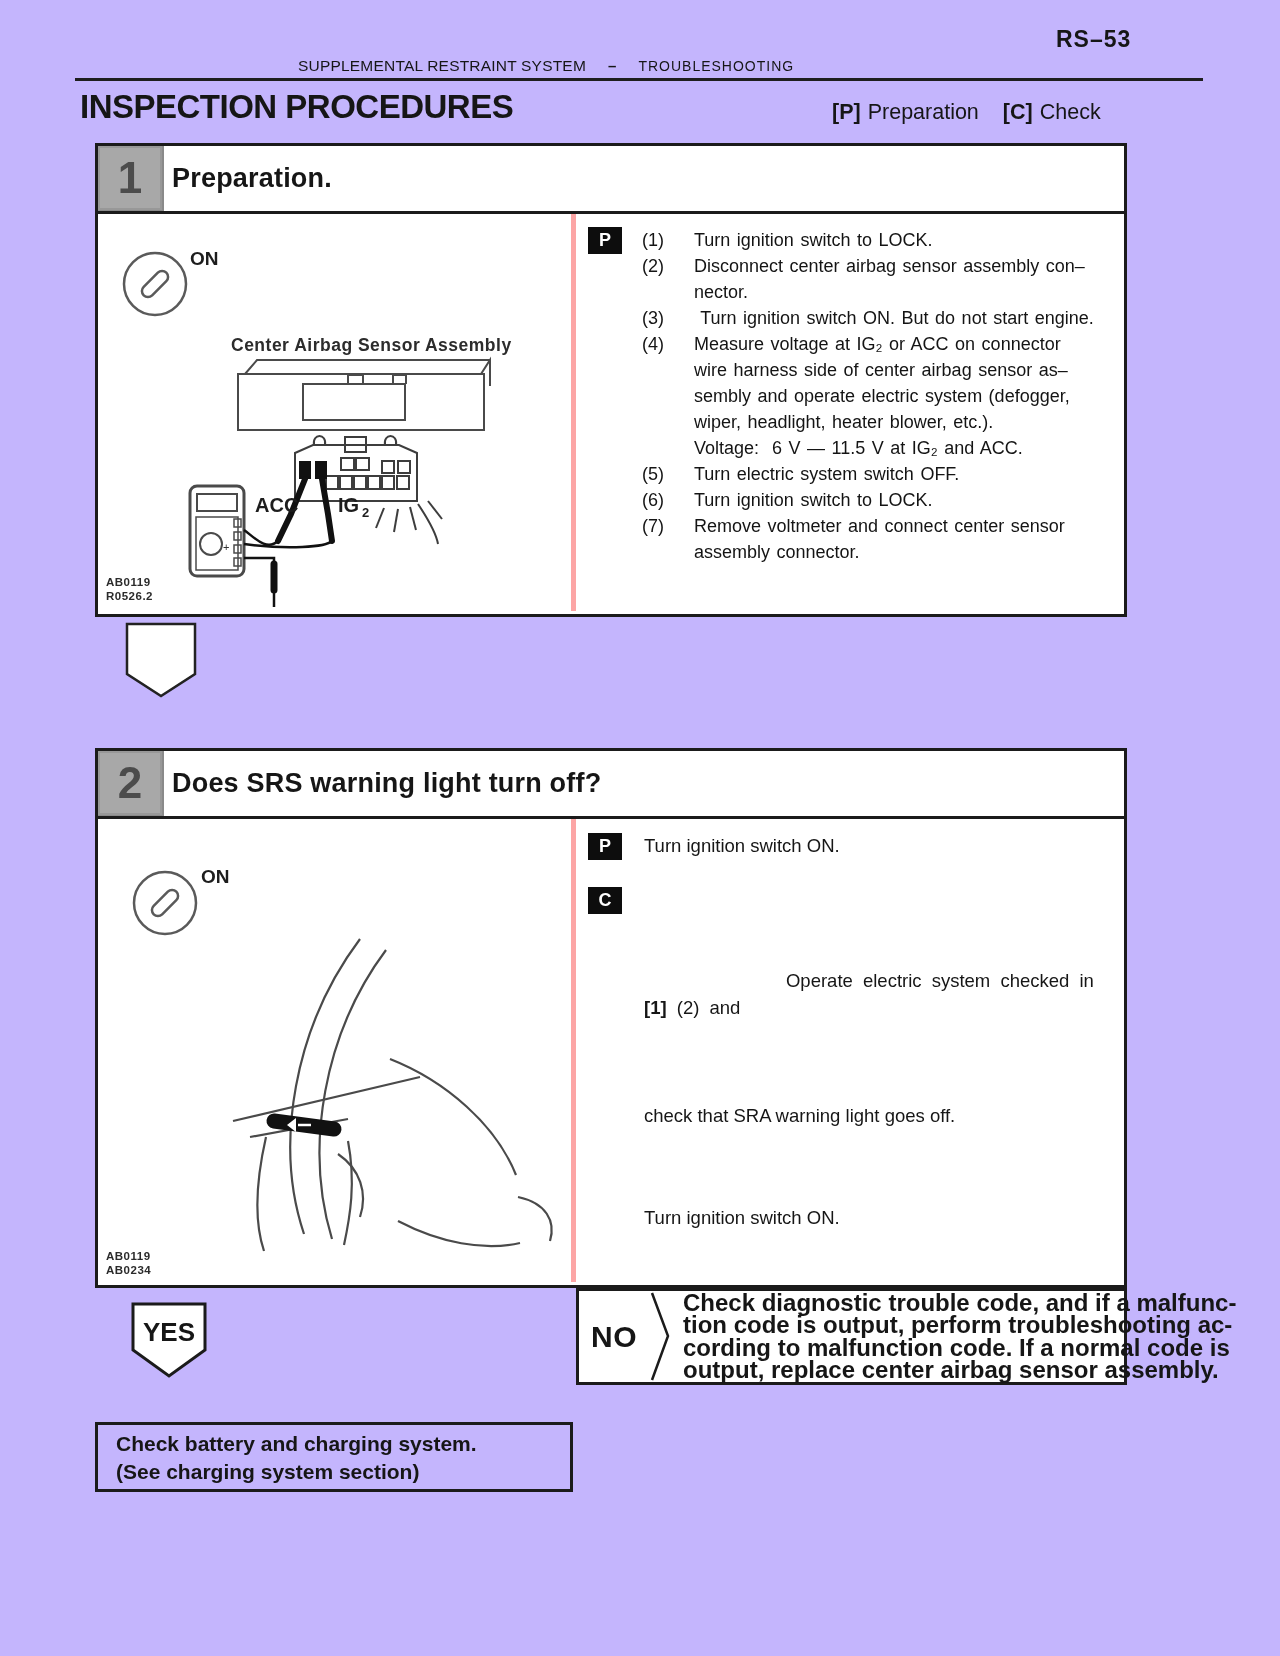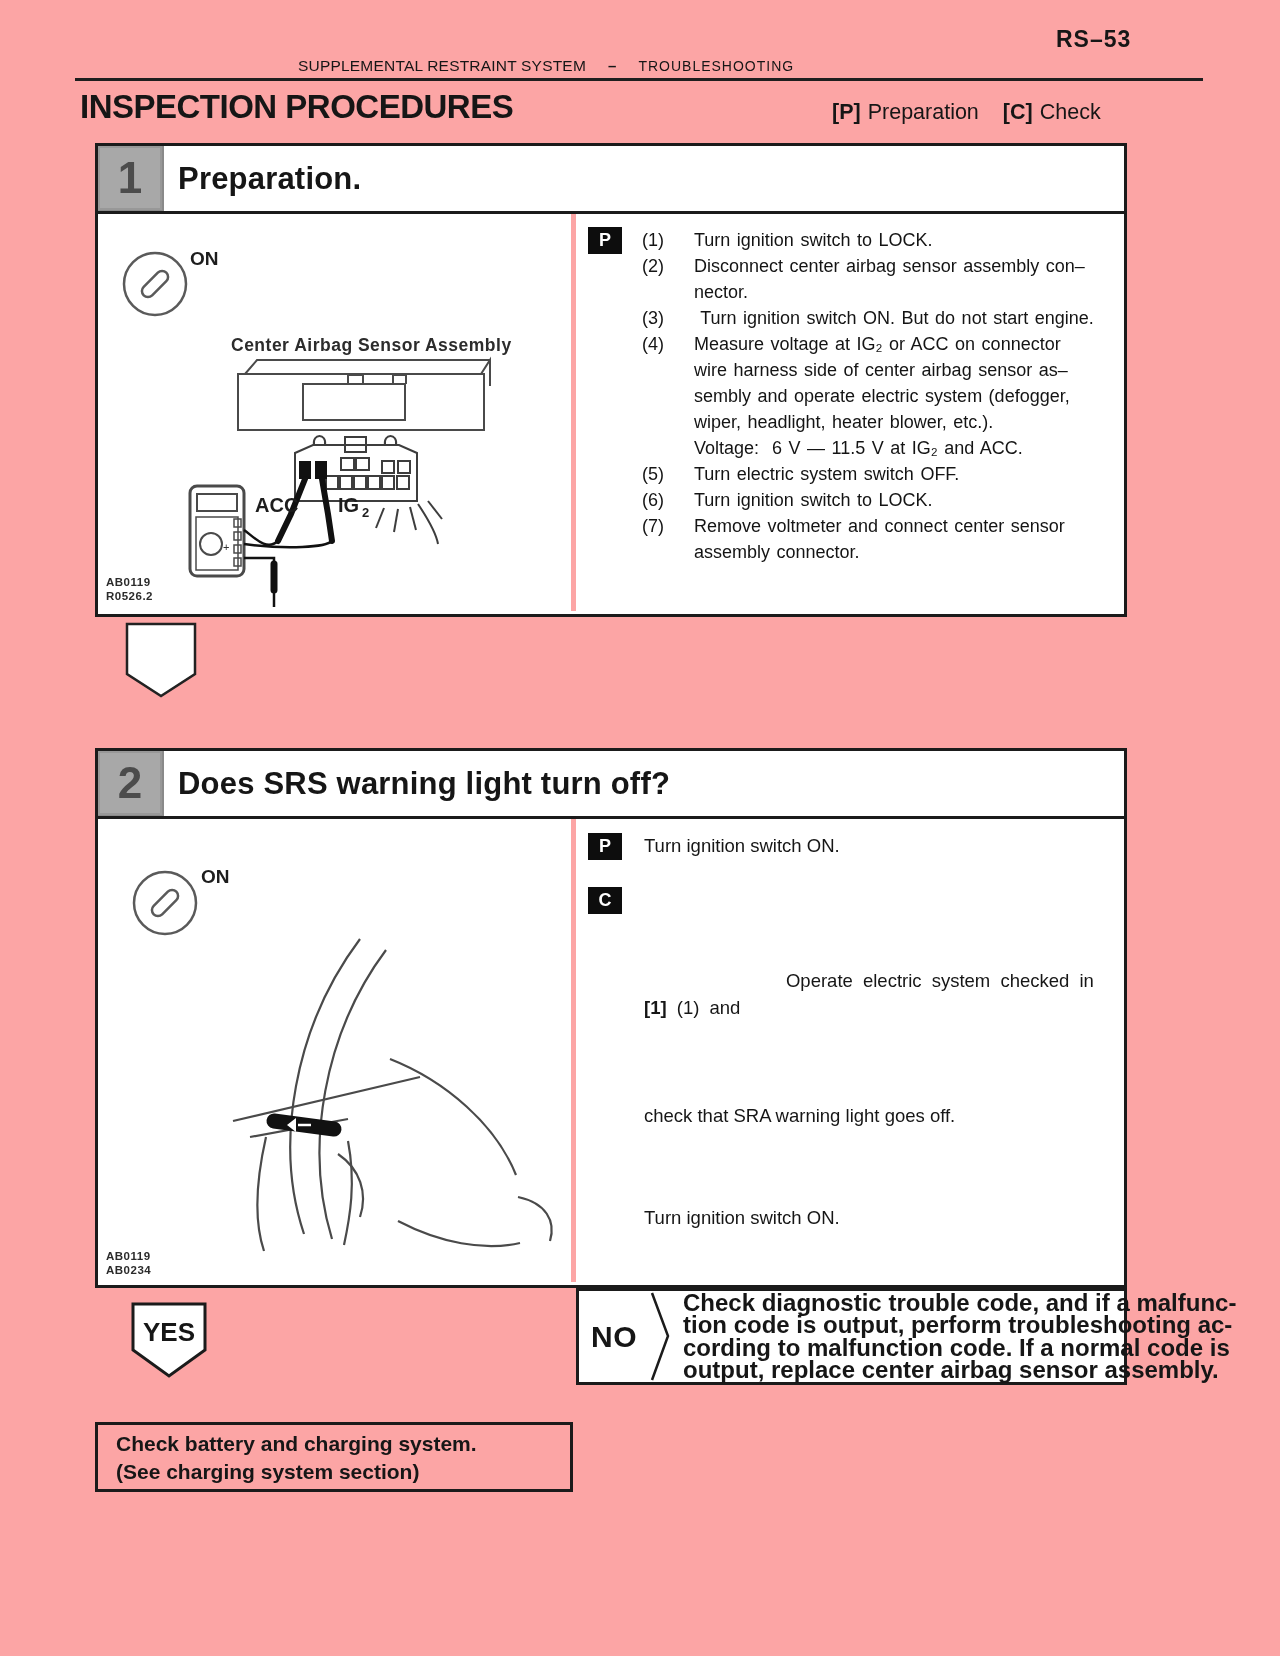--- a/index.html
+++ b/index.html
@@ -1,38 +1,38 @@
 <!DOCTYPE html>
 <html><head>
 <meta charset="utf-8">
 <style>
   * { margin:0; padding:0; box-sizing:border-box; }
   html,body { background:#e8e8e8; }
   .page {
-    position:relative; width:1280px; height:1656px; background:#fca5a5;
+    position:relative; width:1280px; height:1656px; background:#c4b5fd;
     font-family:"Liberation Sans","DejaVu Sans",sans-serif; color:#161616;
     margin:0 auto; overflow:hidden;
   }
   .rs-number { position:absolute; top:26px; left:1056px; font-size:23px; font-weight:bold; letter-spacing:1px; }
   .header-center { position:absolute; top:57px; left:298px; display:flex; align-items:baseline; gap:22px; }
   .header-section { font-size:15.5px; font-weight:normal; letter-spacing:0.2px; }
   .header-dash { font-size:15px; font-weight:bold; }
   .header-subsection { font-size:14px; letter-spacing:1px; }
   .rule { position:absolute; top:78px; left:75px; width:1128px; height:3px; background:#1e1e1e; }
   .page-title { position:absolute; top:88px; left:80px; font-size:33px; font-weight:bold; letter-spacing:-0.5px; }
   .legend { position:absolute; top:100px; left:832px; font-size:21.5px; display:flex; gap:7px; align-items:baseline; }
   .legend b { font-weight:bold; }
   .legend .gap { width:10px; }
 
   .step-box { position:absolute; left:95px; width:1032px; border:3px solid #1b1b1b; background:#fff; }
   .step-header { height:68px; border-bottom:3px solid #1b1b1b; display:flex; align-items:stretch; }
   .step-badge { flex:0 0 66px; background:#a8a8a8; border-right:2px solid #8a8a8a; border-bottom:1px solid #8a8a8a;
     box-shadow:inset 0 0 0 2px #989898; display:flex; align-items:center; justify-content:center;
     font-size:44px; font-weight:bold; color:#4c4c4c; }
-  .step-title { display:flex; align-items:center; padding-left:14px; font-size:31px; font-weight:bold; letter-spacing:0.2px; }
+  .step-title { display:flex; align-items:center; padding-left:8px; font-size:27px; font-weight:bold; letter-spacing:0.2px; }
   .step-body { display:flex; }
   .left-panel { flex:0 0 478px; border-right:5px solid #fca5a5; position:relative; }
   .right-panel { flex:1; position:relative; padding:13px 8px 0 12px; }
 
   .pc-badge { display:inline-block; width:34px; height:27px; background:#0d0d0d; color:#fff;
     font-weight:bold; font-size:18px; text-align:center; line-height:27px; }
   .pc-row { display:flex; align-items:flex-start; }
   .pc-row .pc-badge { flex:0 0 34px; margin-right:22px; margin-top:1px; }
 
   .steps { margin-left:54px; }
@@ -233,21 +233,21 @@
       </div>
       <div class="right-panel">
         <div class="pc-row" style="margin-bottom:26px;">
           <span class="pc-badge">P</span>
           <div class="p-line-text">Turn ignition switch ON.</div>
         </div>
         <div class="pc-row">
           <span class="pc-badge">C</span>
           <div class="c-lines">
             <div class="c-line1">
-              <span>Operate electric system checked in </span><b>[1]</b><span> (1) and</span>
+              <span>Operate electric system checked in </span><b>[1]</b><span> (2) and</span>
             </div>
             <div>check that SRA warning light goes off.</div>
           </div>
         </div>
         <div class="extra-line">Turn ignition switch ON.</div>
       </div>
     </div>
   </div>
 
   <div class="no-row">

